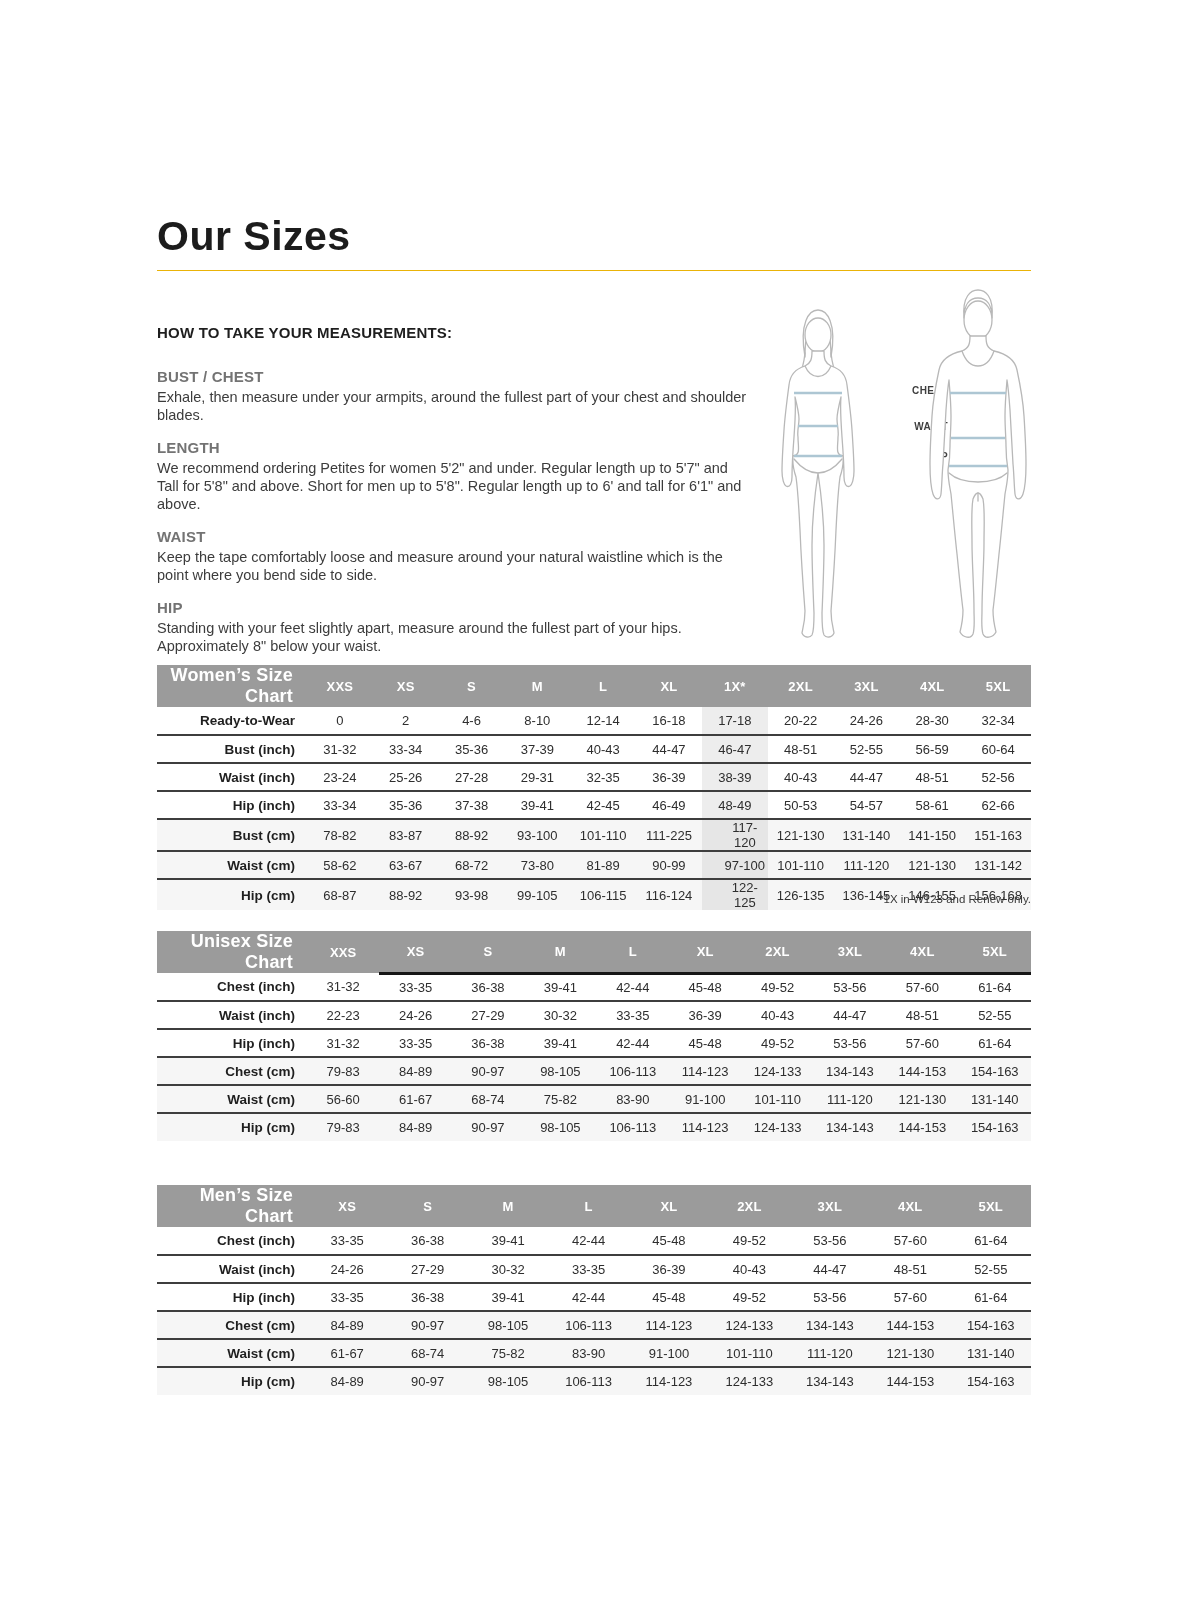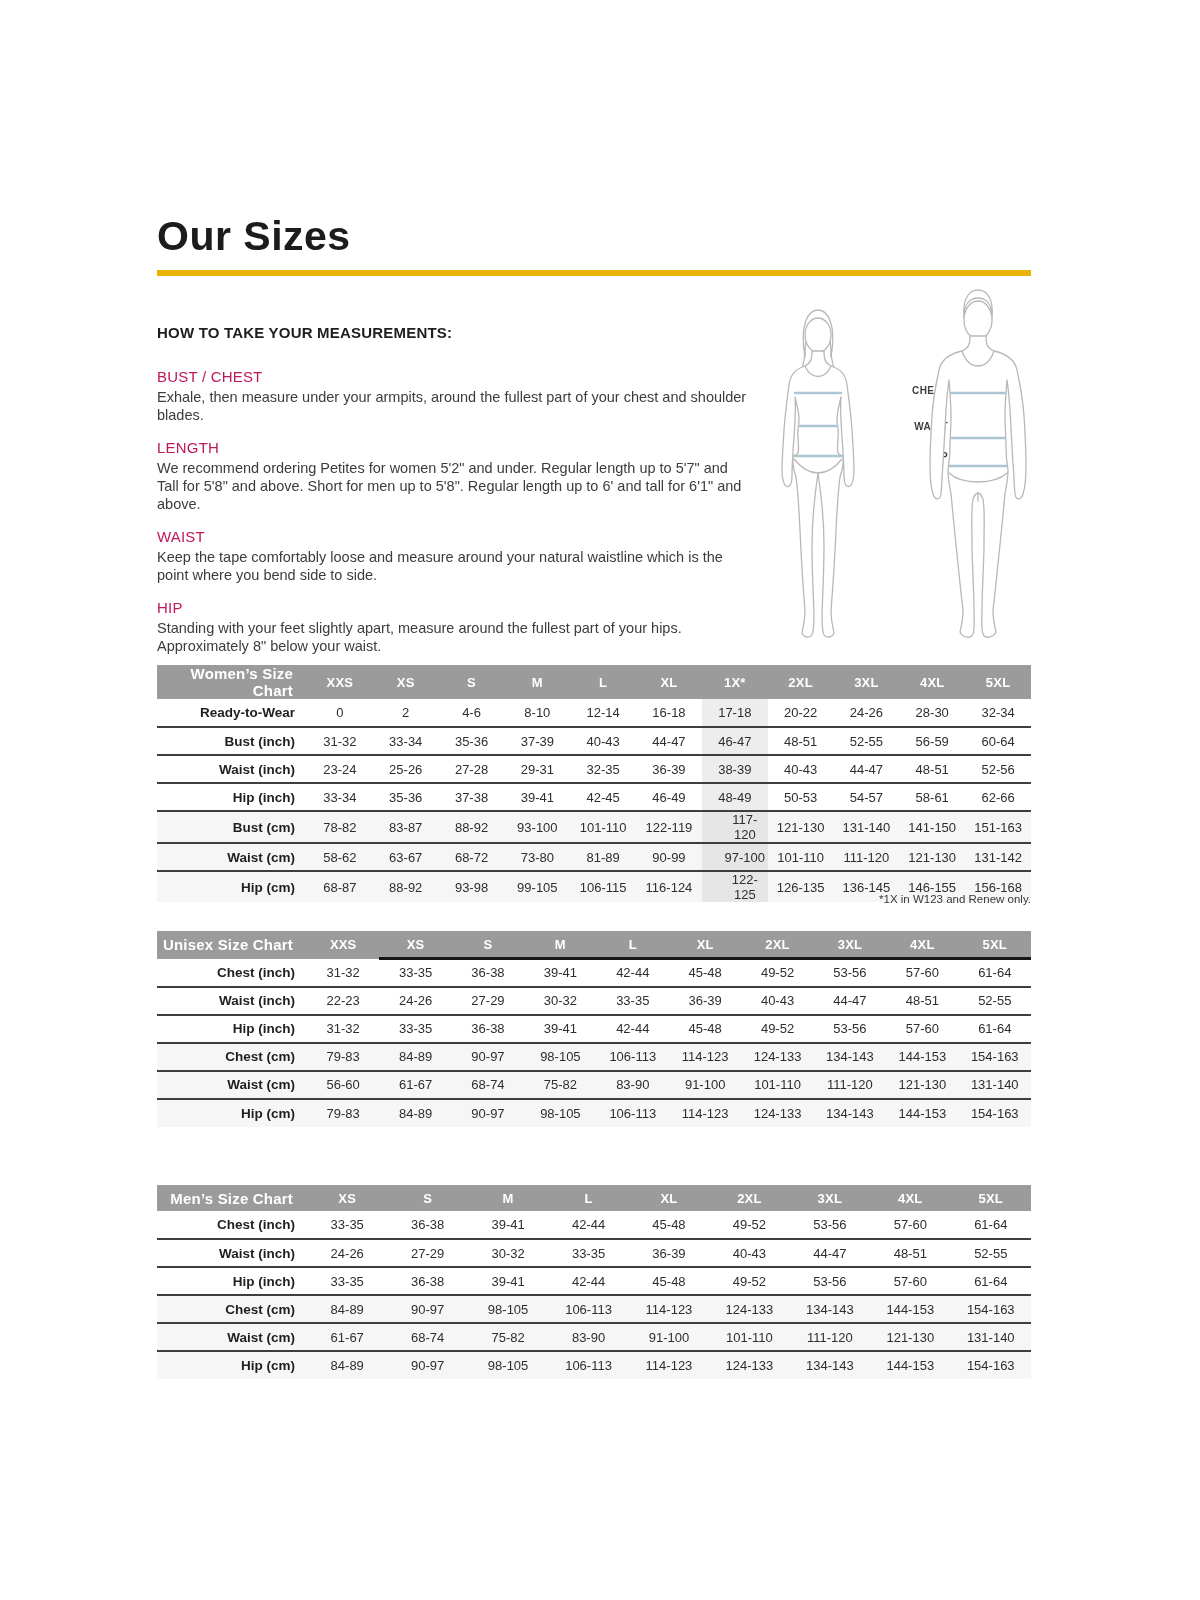--- a/index.html
+++ b/index.html
@@ -1,46 +1,46 @@
 <!DOCTYPE html>
 <html style="--header-gray: #9b9b9b; --highlight: #ededed; --row-shade: #f6f6f6; --line-blue: #adc6d3;"><head>
 <meta charset="utf-8">
 <style>
   html,body{margin:0;padding:0;background:#fff;}
   .page{position:relative;width:1200px;height:1600px;background:#ffffff;overflow:hidden;
         font-family:"Liberation Sans", sans-serif;color:#222;}
 
   
   .title-block{position:absolute;left:157px;top:214px;width:874px;
-               border-bottom:6px solid #eab308;padding-bottom:12px;}
+               border-bottom:1px solid #eab308;padding-bottom:12px;}
   .title-block h1{margin:0;font-size:41px;line-height:44px;font-weight:700;
                   letter-spacing:0.5px;color:#1c1c1c;}
 
   
   .instructions{position:absolute;left:157px;top:324px;width:592px;}
   .howto{font-size:15px;font-weight:700;letter-spacing:0.2px;color:#1e1e1e;margin:0 0 27px 0;}
-  .m-group h3{margin:0 0 3px 0;font-size:15px;font-weight:400;color:#be185d;letter-spacing:0.2px;}
+  .m-group h3{margin:0 0 3px 0;font-size:15px;font-weight:700;color:#737373;letter-spacing:0.2px;}
   .m-group p{margin:0 0 15px 0;font-size:14.5px;line-height:18px;color:#3c3c3c;}
 
   
   .figures{position:absolute;left:742px;top:285px;width:305px;height:360px;}
   .fig-female{position:absolute;left:29px;top:20px;}
   .fig-male{position:absolute;left:175px;top:3px;}
   .figures svg path, .figures svg ellipse{vector-effect:non-scaling-stroke;}
   .fig-label{position:absolute;left:126px;width:80px;text-align:right;
              font-size:10px;font-weight:700;letter-spacing:0.4px;color:#3f3f3f;}
   .lbl-chest{top:100px;} .lbl-waist{top:136px;} .lbl-hip{top:166px;}
 
   
   .size-table{position:absolute;left:157px;width:874px;}
   .t-women{top:665px;} .t-unisex{top:931px;} .t-men{top:1185px;}
   table.sizes{width:100%;border-collapse:collapse;table-layout:fixed;}
   table.sizes thead th{background:var(--header-gray,#9b9b9b);color:#fff;font-weight:700;
                        font-size:13px;height:26px;padding:0;text-align:center;letter-spacing:0.2px;}
-  table.sizes thead th.lbl{text-align:right;padding-right:14px;font-size:15px;}
+  table.sizes thead th.lbl{text-align:right;padding-right:14px;font-size:18px;}
   table.sizes thead th.hdr-line{border-bottom:3px solid #161616;}
   table.sizes tbody tr{height:28px;}
   .t-unisex tbody tr,.t-men tbody tr{height:30px;}
   table.sizes tbody tr:not(:first-child){border-top:2px solid #3e3e3e;}
   table.sizes tbody th{text-align:right;padding-right:12px;font-weight:700;
                        font-size:13.5px;color:#1f1f1f;white-space:nowrap;}
   table.sizes tbody td{text-align:center;font-size:13px;color:#2e2e2e;padding:0;}
   table.sizes tr.shaded th,table.sizes tr.shaded td{background:var(--row-shade,#f6f6f6);}
   table.sizes td.hl{background:var(--highlight,#ededed);}
   table.sizes tr.shaded td.hl{background:#e6e6e6;padding-left:20px;}
@@ -285,21 +285,21 @@
             <td>58-61</td>
             <td>62-66</td>
           </tr>
           <tr class="shaded">
             <th>Bust (cm)</th>
             <td>78-82</td>
             <td>83-87</td>
             <td>88-92</td>
             <td>93-100</td>
             <td>101-110</td>
-            <td>122-119</td>
+            <td>111-225</td>
             <td class="hl">117-120</td>
             <td>121-130</td>
             <td>131-140</td>
             <td>141-150</td>
             <td>151-163</td>
           </tr>
           <tr class="shaded">
             <th>Waist (cm)</th>
             <td>58-62</td>
             <td>63-67</td>

